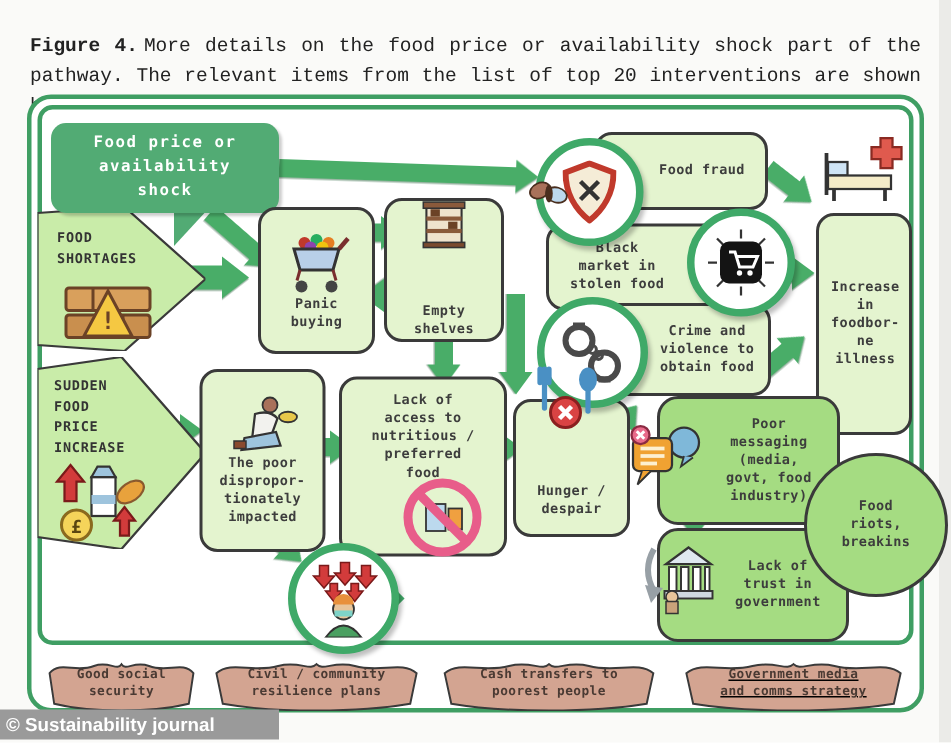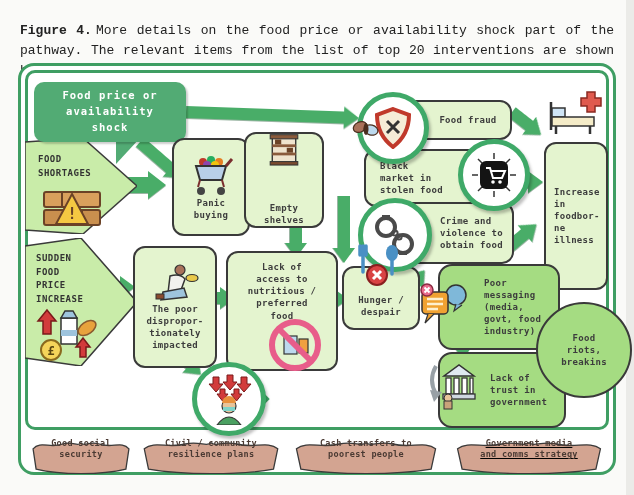--- a/index.html
+++ b/index.html
@@ -4,38 +4,38 @@
 <style>
   html,body{margin:0;padding:0;}
   body{width:634px;height:495px;position:relative;background:#fafaf8;font-family:"DejaVu Sans Mono",monospace;overflow:hidden;}
   #app{position:absolute;inset:0;}
   .caption{position:absolute;left:20px;top:8px;width:594px;font-family:Liberation Mono, monospace;font-size:13px;line-height:1.55;color:#222;text-align:justify;}
   .cap-b{font-weight:bold;margin-right:4px;}
   .frame-outer{position:absolute;left:18px;top:63px;width:598px;height:412px;border:3px solid #3f9e63;border-radius:16px;background:#fff;box-sizing:border-box;}
   .frame-inner{position:absolute;left:25px;top:70px;width:584px;height:360px;border:3px solid #3f9e63;border-radius:10px;background:#fff;box-sizing:border-box;}
   .edge-strip{position:absolute;left:626px;top:0;width:8px;height:495px;background:#ebebe8;}
   .label{font:bold 9px "DejaVu Sans Mono",monospace;color:#3d3d3d;white-space:pre-line;text-align:center;line-height:1.35;letter-spacing:.3px;}
-  .label.left{text-align:left;}
+  .label.left{text-align:center;}
   .box{position:absolute;background:#e4f4cf;border:2px solid #3a3a3a;border-radius:12px;box-sizing:border-box;display:flex;flex-direction:column;align-items:center;justify-content:center;z-index:2;}
   .box.mid{background:#a5dc82;border-radius:14px;}
   .box.row{flex-direction:row;justify-content:flex-start;}
   .shock{position:absolute;left:34px;top:82px;width:152px;height:60px;background:#52ab74;border-radius:10px;display:flex;align-items:center;justify-content:center;z-index:2;box-shadow:2px 2px 2px rgba(0,0,0,.2);}
   .shock .label{color:#fff;font-size:10.5px;letter-spacing:1px;line-height:1.5;}
   .shock-tail{position:absolute;left:116px;top:138px;width:0;height:0;border-top:26px solid #52ab74;border-right:24px solid transparent;z-index:1;}
   .dia{position:absolute;z-index:1;}
   .dia-label{position:absolute;font:bold 9px "DejaVu Sans Mono",monospace;color:#333;white-space:pre-line;letter-spacing:.5px;line-height:1.5;z-index:2;text-align:left;}
   .arr{position:absolute;height:12px;background:#49ad68;transform-origin:0 50%;z-index:1;filter:drop-shadow(0 1px 0 rgba(30,90,50,.45));}
   .arr::after{content:"";position:absolute;left:100%;top:50%;margin-top:-11px;border-left:15px solid #49ad68;border-top:11px solid transparent;border-bottom:11px solid transparent;}
   .arr.big{height:16px;}
   .arr.big::after{margin-top:-14px;border-left:18px solid #49ad68;border-top:14px solid transparent;border-bottom:14px solid transparent;}
   .badge{position:absolute;background:#fff;border:5px solid #3fa968;border-radius:50%;display:flex;align-items:center;justify-content:center;z-index:3;box-sizing:border-box;box-shadow:2px 3px 3px rgba(0,0,0,.25);}
   .badge-tail{position:absolute;width:18px;height:18px;background:#3fa968;transform:rotate(45deg);z-index:2;}
   .circle-node{position:absolute;border:2px solid #3a3a3a;border-radius:50%;background:#a5dc82;display:flex;align-items:center;justify-content:center;z-index:2;box-sizing:border-box;}
   .abs-icon{position:absolute;z-index:4;}
-  .ilabel{position:absolute;z-index:2;display:flex;justify-content:center;}
+  .ilabel{position:absolute;z-index:2;display:flex;align-items:center;justify-content:center;}
   .ilabel svg{position:absolute;inset:0;width:100%;height:100%;}
   .ilabel .label{position:relative;font-size:8.5px;color:#4a3a33;}
   .watermark{position:absolute;left:0;top:473px;width:186px;height:20px;background:#9a9a9a;color:#fff;font-family:"Liberation Sans",sans-serif;font-weight:bold;font-size:12.5px;display:flex;align-items:center;padding-left:4px;box-sizing:border-box;z-index:5;}
 </style>
 </head>
 <body>
 
 <div id="app">
 
   <p class="caption"><span class="cap-b">Figure 4.</span><span>More details on the food price or availability shock part of the pathway. The relevant items from the list of top 20 interventions are shown by the brown butterfly labels.</span></p>
@@ -117,21 +117,21 @@
       <line x1="39" y1="13" x2="45" y2="6" stroke="#7a2e2e" stroke-width="3"></line>
       <line x1="13" y1="27" x2="11" y2="34" stroke="#7a2e2e" stroke-width="2"></line>
       <line x1="35" y1="27" x2="37" y2="34" stroke="#7a2e2e" stroke-width="2"></line>
       <circle cx="14" cy="38" r="4" fill="#444"></circle>
         <circle cx="34" cy="38" r="4" fill="#444"></circle>
     </svg>
     <span class="label">Panic
 buying</span>
   </div>
 
-  <div class="box" style="left:244px;top:132px;width:80px;height:96px;gap:36px;">
+  <div class="box" style="left:256px;top:132px;width:80px;height:96px;gap:36px;">
     <svg width="46" height="46" viewBox="0 0 46 46">
       <rect x="6" y="4" width="34" height="38" fill="#efe3cd" stroke="#333" stroke-width="2"></rect>
       <rect x="3" y="1" width="40" height="6" fill="#8a5a3b" stroke="#333" stroke-width="1.5"></rect>
       <rect x="6" y="15" width="34" height="4" fill="#8a5a3b"></rect>
       <rect x="6" y="27" width="34" height="4" fill="#8a5a3b"></rect>
       <rect x="10" y="8" width="9" height="7" fill="#6b4226"></rect>
       <rect x="27" y="20" width="9" height="7" fill="#6b4226"></rect>
       <rect x="3" y="40" width="40" height="5" fill="#7a4a2e" stroke="#333" stroke-width="1.5"></rect>
     </svg>
     <span class="label">Empty
@@ -159,21 +159,21 @@
 preferred
 food</span>
   </div>
   <svg class="abs-icon" style="left:266px;top:316px;" width="58" height="58" viewBox="0 0 58 58">
     <rect x="18" y="20" width="13" height="18" fill="#bcd9ee" stroke="#333" stroke-width="1.2"></rect>
     <rect x="33" y="23" width="9" height="14" fill="#f0a040" stroke="#333" stroke-width="1.2"></rect>
     <circle cx="29" cy="29" r="23" fill="none" stroke="#e85d8a" stroke-width="6"></circle>
     <line x1="13" y1="13" x2="45" y2="45" stroke="#e85d8a" stroke-width="6"></line>
   </svg>
 
-  <div class="box" style="left:342px;top:266px;width:78px;height:64px;justify-content:flex-end;padding-bottom:10px;">
+  <div class="box" style="left:342px;top:266px;width:78px;height:92px;justify-content:flex-end;padding-bottom:10px;">
     <span class="label">Hunger /
 despair</span>
   </div>
   <svg class="abs-icon" style="left:350px;top:244px;" width="58" height="46" viewBox="0 0 58 46">
     <path d="M10,2 v9 M16,2 v9 M13,2 v26" stroke="#4a90c4" stroke-width="3.5" fill="none" stroke-linecap="round"></path>
     <ellipse cx="42" cy="9" rx="6" ry="8" fill="#4a90c4"></ellipse>
     <line x1="42" y1="16" x2="42" y2="30" stroke="#4a90c4" stroke-width="3.5" stroke-linecap="round"></line>
     <circle cx="27" cy="31" r="10" fill="#d94343" stroke="#8a1f1f" stroke-width="2"></circle>
     <path d="M23,27 l8,8 M31,27 l-8,8" stroke="#fff" stroke-width="3"></path>
   </svg>
@@ -189,21 +189,21 @@
         <path d="M17,16 h5 v5 h3 l-5.5,7 -5.5,-7 h3 z"></path>
         <path d="M31,16 h5 v5 h3 l-5.5,7 -5.5,-7 h3 z"></path>
       </g>
       <circle cx="26" cy="33" r="7" fill="#e8c49a" stroke="#333" stroke-width="1.2"></circle>
       <path d="M19,30 a7,7 0 0 1 14,0" fill="#e8903c"></path>
       <rect x="20" y="34" width="12" height="4" fill="#7fd3c8"></rect>
       <path d="M14,52 q12,-16 24,0 z" fill="#4aa061" stroke="#333" stroke-width="1.2"></path>
     </svg>
   </div>
 
-  <div class="box" style="left:396px;top:100px;width:116px;height:40px;padding-left:28px;">
+  <div class="box" style="left:396px;top:88px;width:116px;height:52px;padding-left:28px;">
     <span class="label">Food fraud</span>
   </div>
   <div class="badge" style="left:357px;top:92px;width:72px;height:72px;">
     <svg width="36" height="42" viewBox="0 0 36 42">
       <path d="M18,2 L34,8 C34,22 27,33 18,40 C9,33 2,22 2,8 Z" fill="#f5ecd7" stroke="#c0392b" stroke-width="4"></path>
       <path d="M12,14 l12,12 M24,14 l-12,12" stroke="#333" stroke-width="3"></path>
     </svg>
   </div>
   <svg class="abs-icon" style="left:352px;top:118px;" width="28" height="22" viewBox="0 0 28 22">
     <ellipse cx="8" cy="9" rx="7" ry="5" transform="rotate(-25 8 9)" fill="#a9715a" stroke="#4a2e1e" stroke-width="1.2"></ellipse>
@@ -336,14 +336,17 @@
 poorest people</span>
   </div>
   <div class="ilabel" style="left:453px;top:438px;width:152px;height:36px;text-decoration:underline;">
     <svg viewBox="0 0 100 30" preserveAspectRatio="none">
         <path d="M3,9 C10,2 20,9 32,5 C42,2 47,8 50,4 C53,8 58,2 68,5 C80,9 90,2 97,9 L94,26 C70,31 30,31 6,26 Z" fill="#d3a491" stroke="#3a3a3a" stroke-width="1.3" vector-effect="non-scaling-stroke"></path>
       </svg>
     <span class="label">Government media
 and comms strategy</span>
   </div>
 
+  <div class="watermark">
+      <span>© Sustainability journal</span>
+    </div>
 
 </div>
 
 </body></html>

